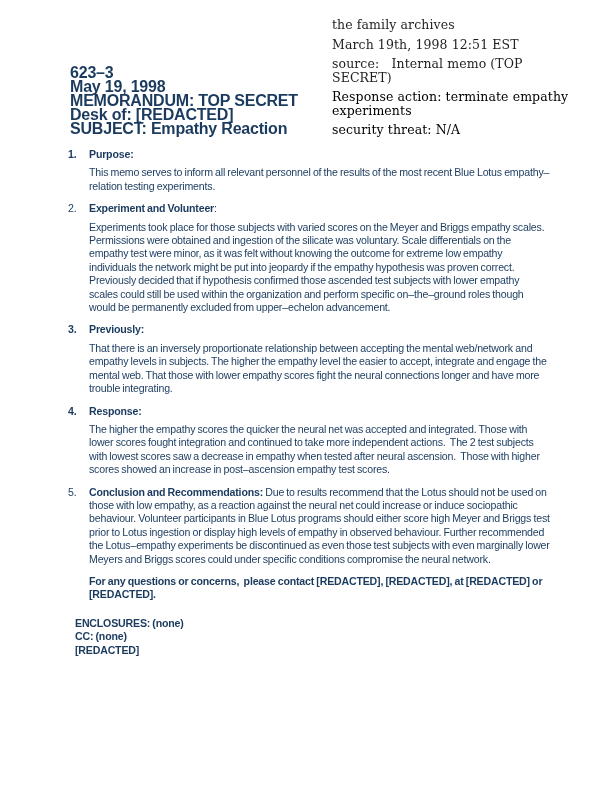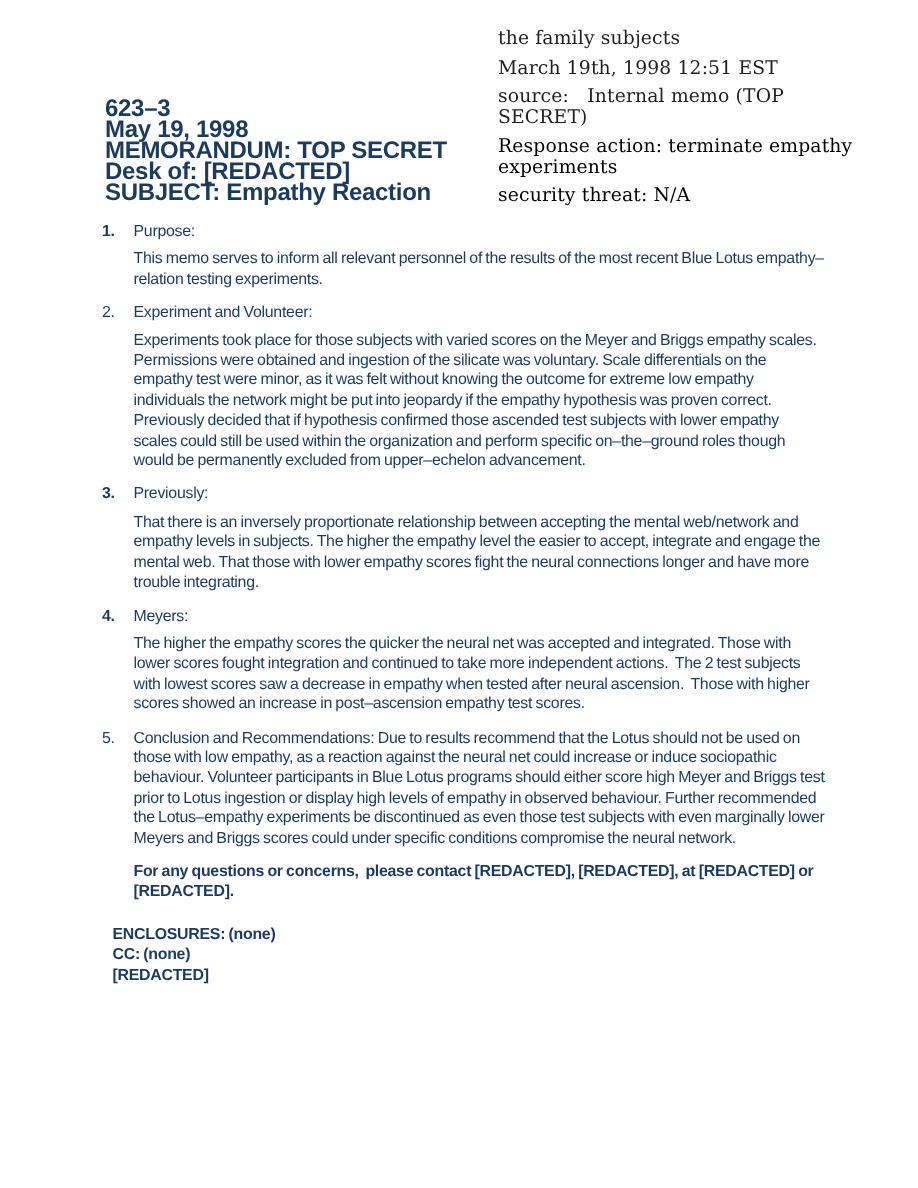--- a/index.html
+++ b/index.html
@@ -35,39 +35,39 @@
   .main {
     position: absolute; left: 68px; top: 148px; width: 482px;
     font-size: 10.6px; line-height: 13.4px;
     letter-spacing: -0.18px; word-spacing: -0.55px;
   }
   .item { display: flex; margin-bottom: 9px; }
   .num { width: 21px; flex: none; }
   .num.b { font-weight: 700; }
   .content { flex: 1; }
   .title { margin-bottom: 5px; }
-  .b { font-weight: 400; }
+  .b { font-weight: 700; }
   .para { white-space: pre-wrap; }
 
   .contact {
     margin-left: 21px; margin-top: 1px; margin-bottom: 15px;
     font-weight: 700; white-space: pre-wrap;
   }
   .footer {
     margin-left: 7px;
     font-weight: 700; line-height: 13.5px;
   }
 </style>
 </head>
 <body>
 
 <div class="page">
 
   <div class="archive-header">
-    <div class="ah-line">the family subjects</div>
+    <div class="ah-line">the family archives</div>
     <div class="ah-line">March 19th, 1998 12:51 EST</div>
     <div class="ah-line">source:   Internal memo (TOP SECRET)</div>
     <div class="ah-line light">Response action: terminate empathy experiments</div>
     <div class="ah-line light">security threat: N/A</div>
   </div>
 
   <div class="memo-header">
     <div>623–3</div>
     <div>May 19, 1998</div>
     <div>MEMORANDUM: TOP SECRET</div>
@@ -97,21 +97,21 @@
       <div class="num b">3.</div>
       <div class="content">
         <div class="title"><span class="b">Previously:</span><span></span></div>
         <div class="para">That there is an inversely proportionate relationship between accepting the mental web/network and empathy levels in subjects. The higher the empathy level the easier to accept, integrate and engage the mental web. That those with lower empathy scores fight the neural connections longer and have more trouble integrating.</div>
       </div>
     </div>
 
     <div class="item">
       <div class="num b">4.</div>
       <div class="content">
-        <div class="title"><span class="b">Meyers:</span><span></span></div>
+        <div class="title"><span class="b">Response:</span><span></span></div>
         <div class="para">The higher the empathy scores the quicker the neural net was accepted and integrated. Those with lower scores fought integration and continued to take more independent actions.  The 2 test subjects with lowest scores saw a decrease in empathy when tested after neural ascension.  Those with higher scores showed an increase in post–ascension empathy test scores.</div>
       </div>
     </div>
 
     <div class="item">
       <div class="num">5.</div>
       <div class="content"><span class="b">Conclusion and Recommendations:</span> <span>Due to results recommend that the Lotus should not be used on those with low empathy, as a reaction against the neural net could increase or induce sociopathic behaviour. Volunteer participants in Blue Lotus programs should either score high Meyer and Briggs test prior to Lotus ingestion or display high levels of empathy in observed behaviour. Further recommended the Lotus–empathy experiments be discontinued as even those test subjects with even marginally lower Meyers and Briggs scores could under specific conditions compromise the neural network.</span></div>
     </div>
 
     <div class="contact">For any questions or concerns,  please contact [REDACTED], [REDACTED], at [REDACTED] or [REDACTED].</div>

